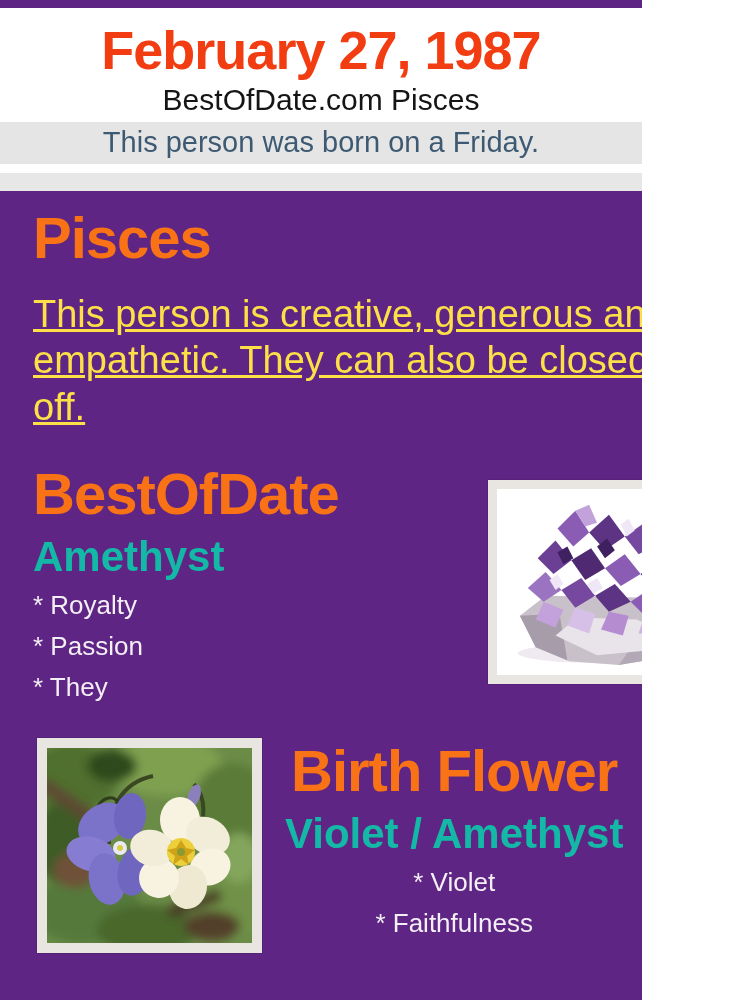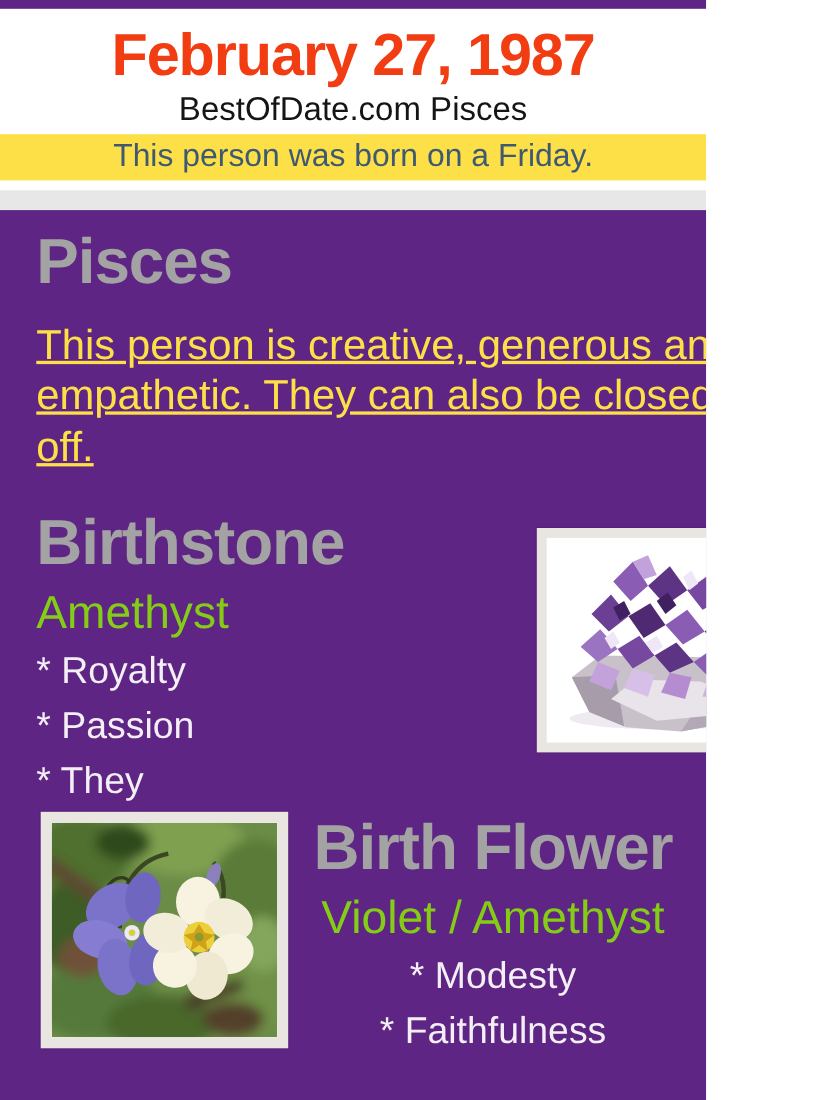--- a/index.html
+++ b/index.html
@@ -7,30 +7,30 @@
     position:relative;width:642px;height:1000px;overflow:hidden;background:#ffffff;
     font-family:"Liberation Sans","DejaVu Sans",sans-serif;
   }
   
   .topbar{position:absolute;top:0;left:0;right:0;height:8px;background:#5E2584;}
 
   
   .header{position:absolute;top:8px;left:0;right:0;height:165px;text-align:center;}
   .date{margin:0;padding-top:14px;font-size:54px;font-weight:700;color:#F23D13;letter-spacing:-1px;line-height:1.05;}
   .summary{margin-top:4px;font-size:30px;font-weight:400;color:#151515;line-height:1.15;}
-  .born{margin-top:5px;font-size:29px;color:#3E5A72;background:#fde047;padding:4px 0;line-height:1.15;}
+  .born{margin-top:5px;font-size:29px;color:#3E5A72;background:#e5e5e5;padding:4px 0;line-height:1.15;}
 
   .divider{position:absolute;top:173px;left:0;right:0;height:18px;background:#E7E7E7;}
 
   
   .purple{position:absolute;top:191px;left:0;right:0;bottom:0;background:#5E2584;}
 
-  .h-big{font-size:58px;font-weight:800;color:#a3a3a3;margin:0;line-height:1.08;letter-spacing:-1px;}
-  .name{font-size:42px;font-weight:400;color:#84cc16;margin-top:8px;line-height:1.1;}
-  .trait{font-size:34px;font-weight:400;color:#F3EFF5;margin-top:11px;line-height:1.15;}
+  .h-big{font-size:58px;font-weight:800;color:#f97316;margin:0;line-height:1.08;letter-spacing:-1px;}
+  .name{font-size:42px;font-weight:700;color:#14b8a6;margin-top:8px;line-height:1.1;}
+  .trait{font-size:26px;font-weight:400;color:#F3EFF5;margin-top:11px;line-height:1.15;}
 
   .zodiac-h{position:absolute;left:33px;top:16px;}
   .zodiac-p{position:absolute;left:33px;top:100px;width:670px;margin:0;
             font-size:38px;line-height:1.22;font-weight:400;color:#fde047;text-decoration:underline;}
 
   .bs-block{position:absolute;left:33px;top:272px;}
   .bf-block{position:absolute;left:285px;top:549px;text-align:center;}
 
   .photo-frame{position:absolute;background:#E9E6E2;box-sizing:border-box;
                box-shadow:0 0 0 1px rgba(0,0,0,0.08);}
@@ -53,21 +53,21 @@
   </header>
 
   <div class="divider"></div>
 
   <main class="purple">
 
     <h2 class="h-big zodiac-h">Pisces</h2>
     <p class="zodiac-p">This person is creative, generous and empathetic. They can also be closed off.</p>
 
     <section class="bs-block">
-      <h2 class="h-big">Birthstone</h2>
+      <h2 class="h-big">BestOfDate</h2>
       <div class="name">Amethyst</div>
       <div class="trait">* Royalty</div>
       <div class="trait">* Passion</div>
       <div class="trait">* They</div>
     </section>
 
     <div class="photo-frame amethyst-frame">
       <div class="photo-inner">
         <svg viewBox="0 0 212 188" preserveAspectRatio="xMidYMid meet">
           <rect width="212" height="188" fill="#ffffff"></rect>
@@ -160,18 +160,18 @@
             <path d="M134,92 L139,100 L148,102 L140,108 L142,117 L134,111 L126,117 L128,108 L120,102 L129,100 Z" fill="#d0a218"></path>
             <circle cx="134" cy="104" r="4" fill="#8a9a30"></circle>
           </g>
         </svg>
       </div>
     </div>
 
     <section class="bf-block">
       <h2 class="h-big">Birth Flower</h2>
       <div class="name">Violet / Amethyst</div>
-      <div class="trait">* Modesty</div>
+      <div class="trait">* Violet</div>
       <div class="trait">* Faithfulness</div>
     </section>
 
   </main>
 </div>
 
 </body></html>

